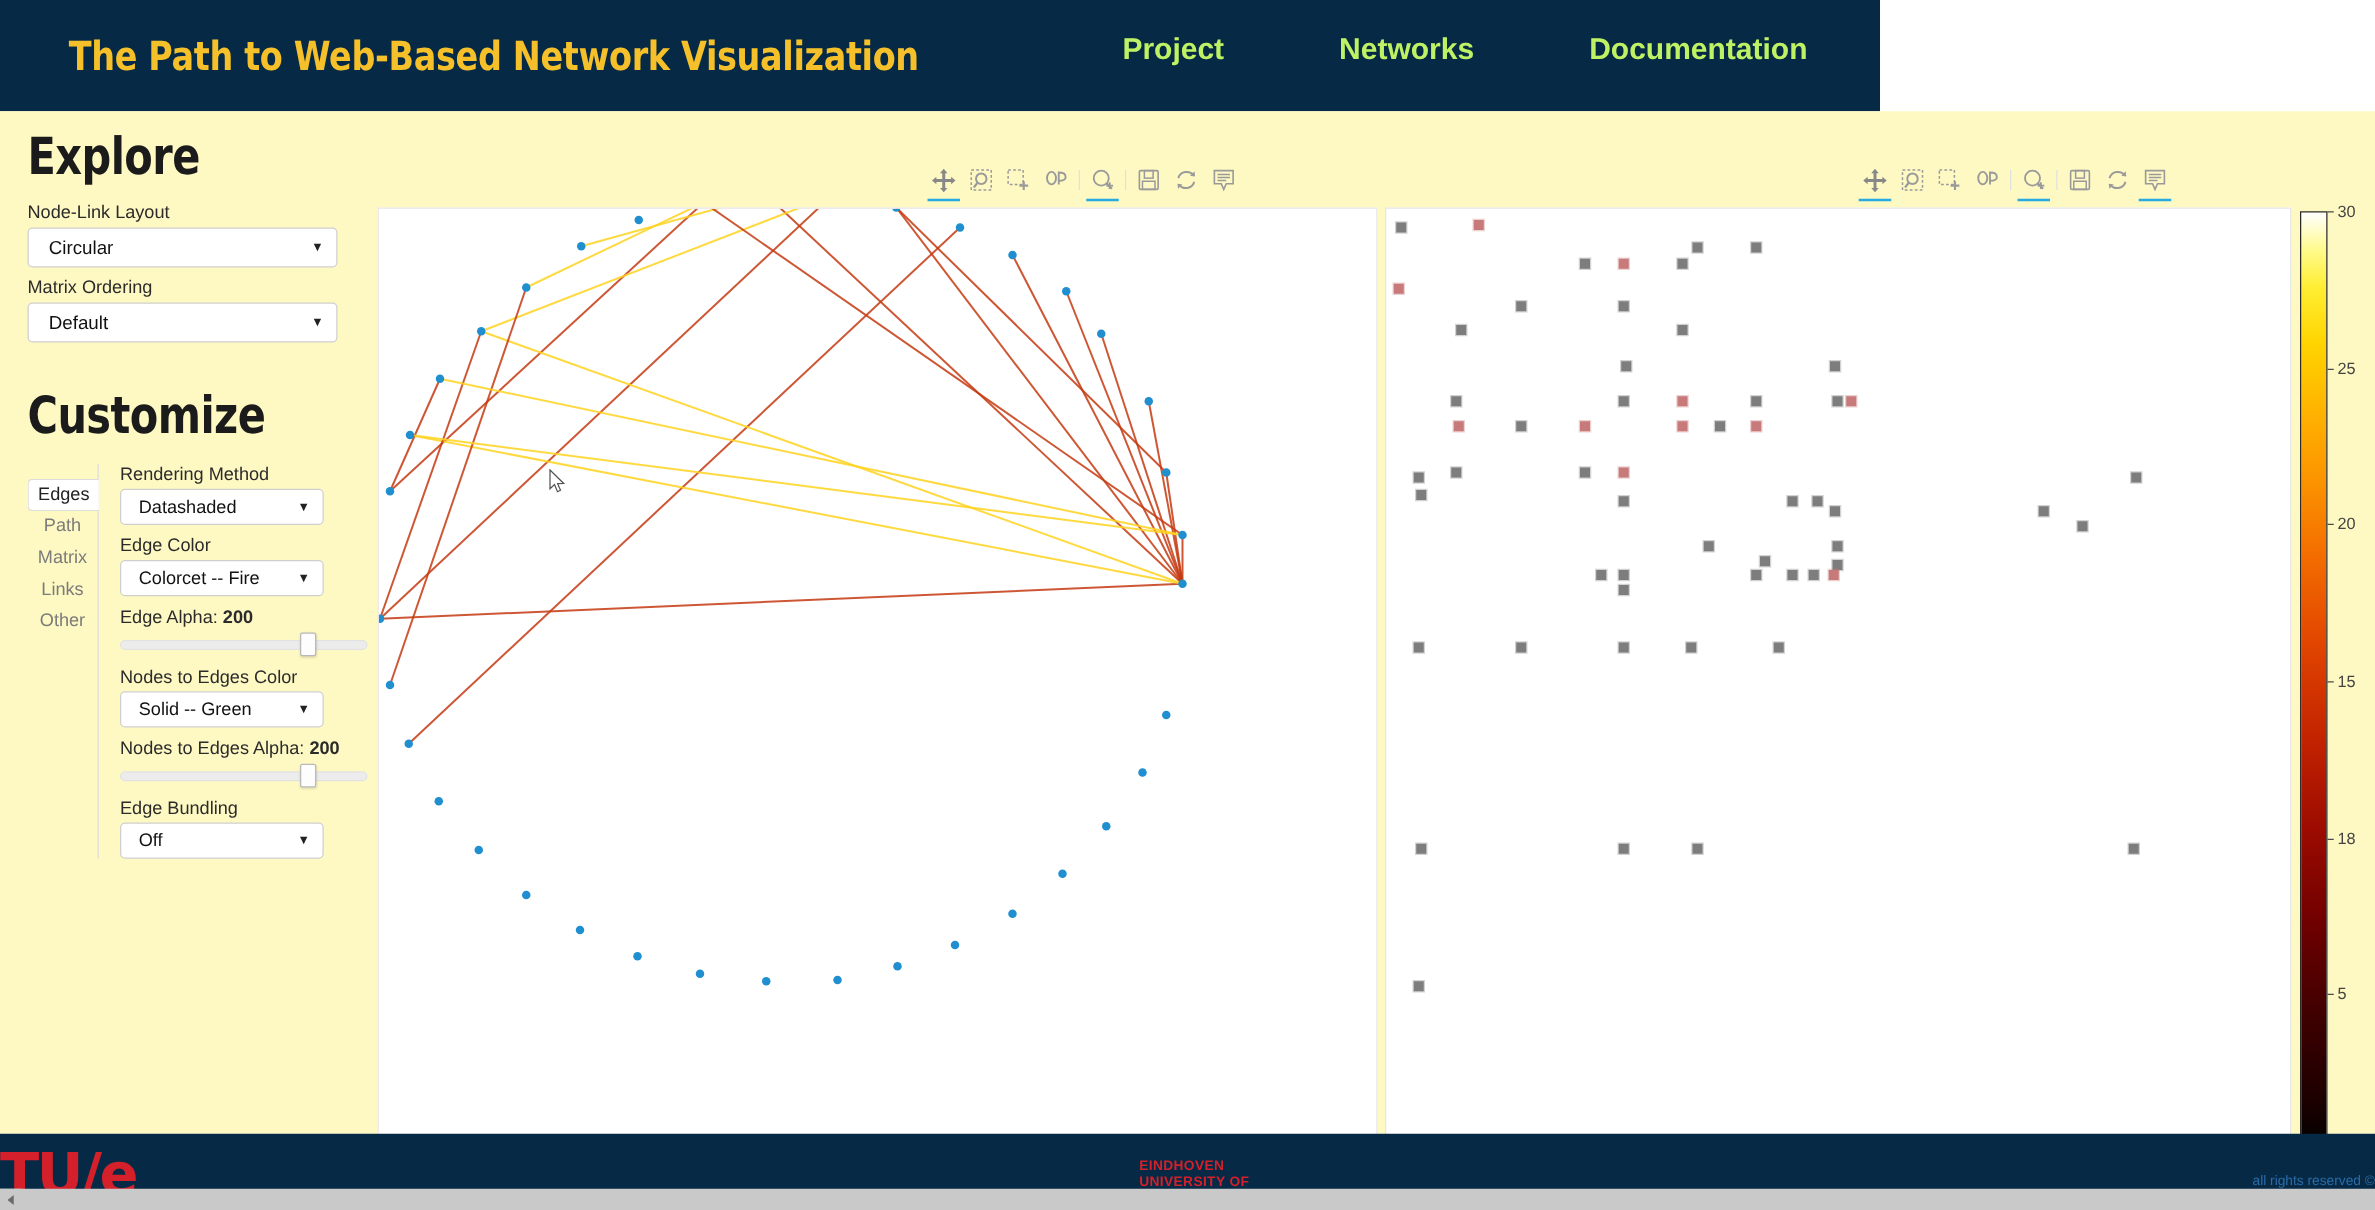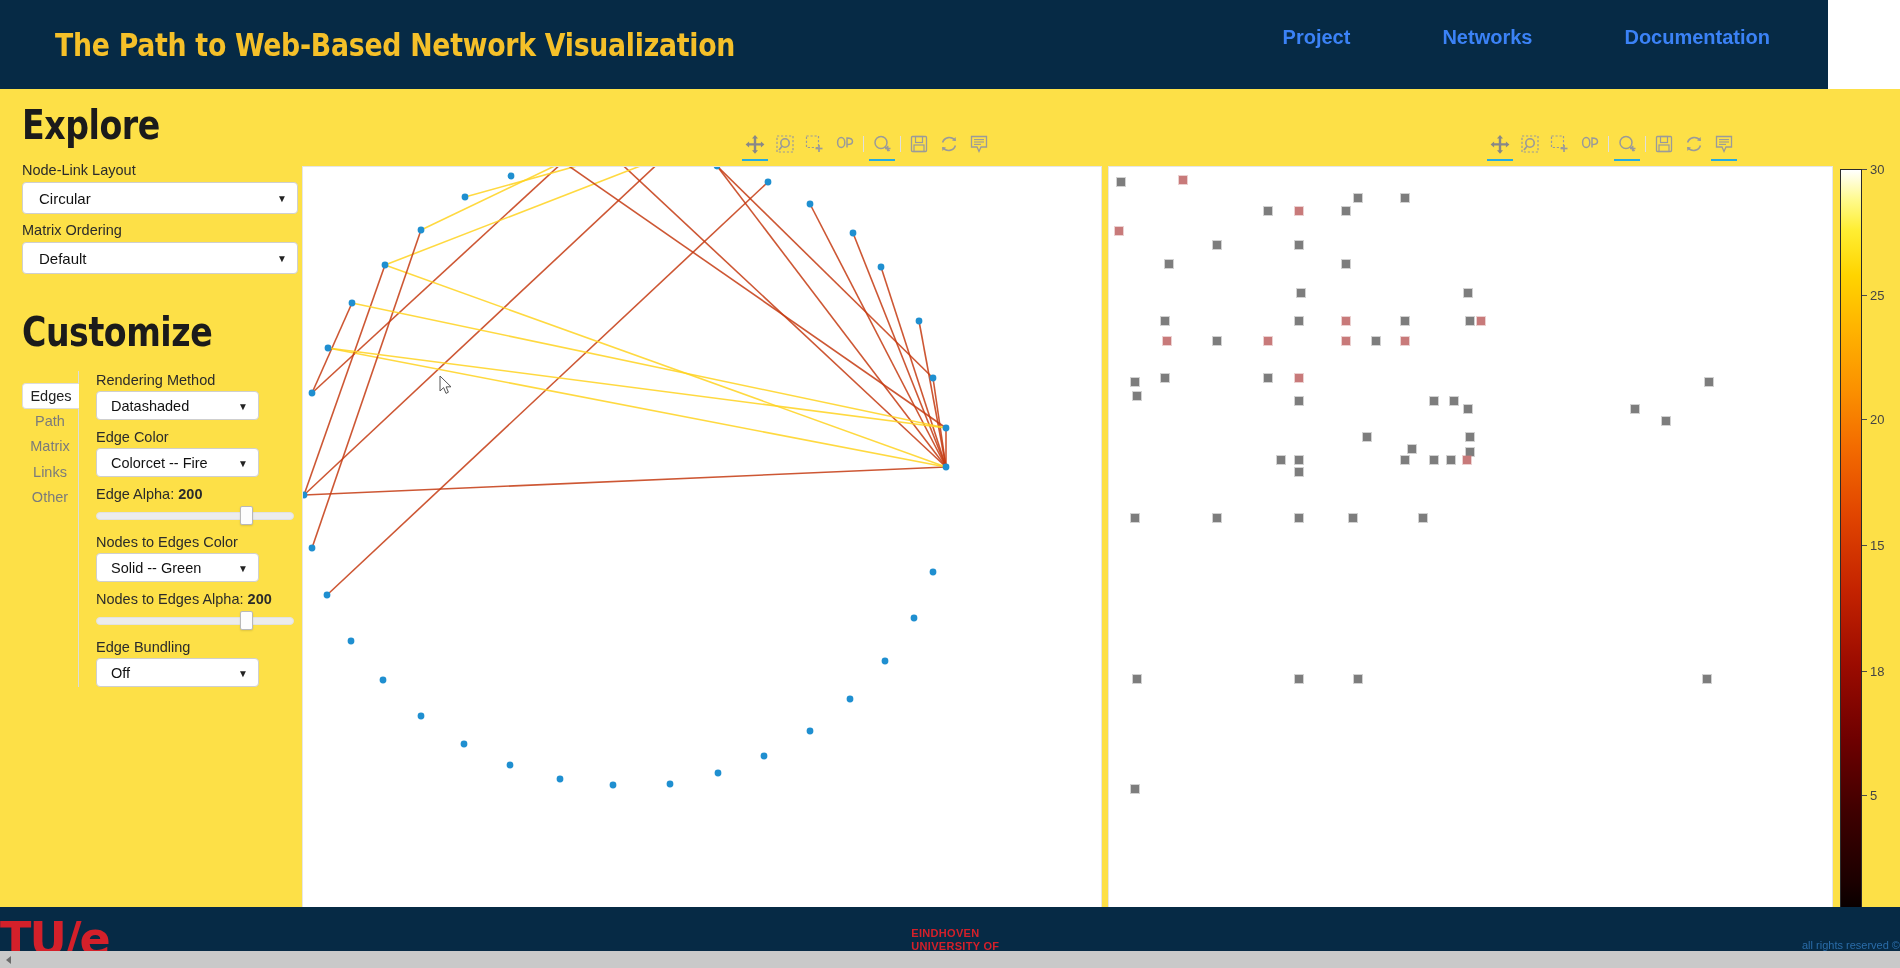--- a/index.html
+++ b/index.html
@@ -6,51 +6,51 @@
   html, body {
     width: 1900px; height: 968px;
     font-family: "Liberation Sans", sans-serif;
     background: #ffffff; overflow: hidden;
   }
   body { position: relative; }
 
   
   .header {
     position: absolute; top: 0; left: 0;
-    width: 1828px; height: 89px;
+    width: 1504px; height: 89px;
     background: #062a45;
     display: flex; align-items: center;
   }
   .brand-title {
     margin-left: 55px;
     color: #f5c029;
     font-size: 32px;
     font-weight: bold;
     letter-spacing: -0.3px;
     font-family: "DejaVu Sans Condensed", "Liberation Sans Narrow", "Liberation Sans", sans-serif;
     transform: scaleX(0.93);
     transform-origin: left center;
     white-space: nowrap;
   }
   .nav {
     position: absolute; right: 58px; top: 26px;
     display: flex; gap: 48px; align-items: center;
   }
   .nav a {
-    color: #3b82f6; text-decoration: none;
-    font-size: 20px; font-weight: bold;
+    color: #bef264; text-decoration: none;
+    font-size: 24px; font-weight: bold;
     white-space: nowrap;
     padding-left: 44px;
   }
 
   
   .page {
     position: absolute; top: 89px; left: 0;
     width: 1900px; height: 818px;
-    background: #fde047;
+    background: #fef9c3;
   }
 
   
   .sidebar {
     position: absolute; left: 0; top: 0;
     width: 300px; height: 818px;
     padding: 14px 0 0 22px;
   }
   .section-heading {
     font-size: 41px; font-weight: bold;
@@ -62,21 +62,21 @@
   #heading-explore { margin-bottom: 14px; }
   #heading-customize { margin-top: 36px; margin-bottom: 16px; }
 
   .ctrl-label {
     font-size: 14.5px; color: #2b2b2b;
     margin-bottom: 4px; margin-top: 8px;
   }
   .ctrl-label b { font-weight: bold; }
   .select-box {
     position: relative;
-    width: 276px; height: 32px;
+    width: 248px; height: 32px;
     border: 1px solid #cfcfcf; border-radius: 4px;
     background: #fff;
     display: flex; align-items: center;
     padding-left: 16px;
     font-size: 15px; color: #111;
   }
   .select-box .caret {
     position: absolute; right: 10px; top: 50%;
     transform: translateY(-50%);
     font-size: 10px; color: #222;

